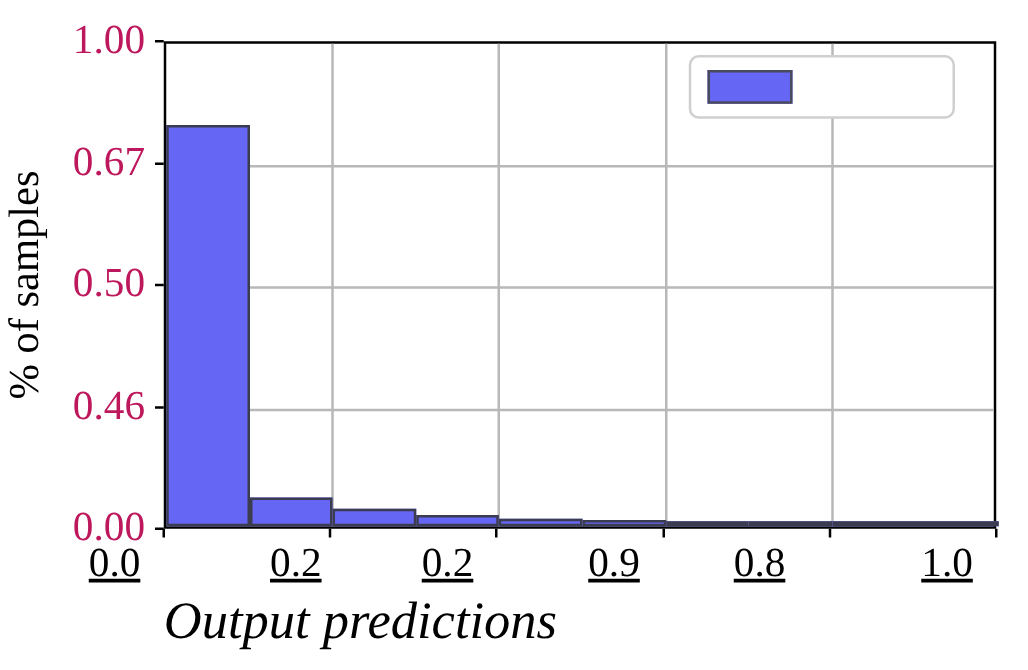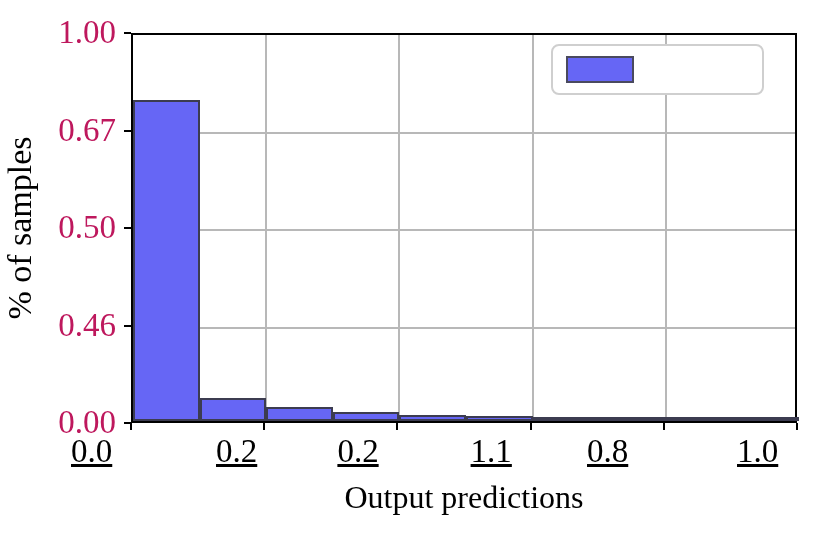--- a/index.html
+++ b/index.html
@@ -96,25 +96,25 @@
     white-space: nowrap;
     text-decoration: underline;
   }
 
   
   #xlabel {
     position: absolute;
     left: 131px;
     top: 477px;
     width: 666px;
-    text-align: center;
-    font-size: 32px;
+    font-size: 42px;
     line-height: 40px;
     color: #000000;
     white-space: nowrap;
+    font-style: italic;
   }
   #ylabel-wrap {
     position: absolute;
     left: -110px;
     top: 208px;
     width: 260px;
     height: 40px;
     transform: rotate(-90deg);
     transform-origin: center center;
   }
@@ -201,21 +201,21 @@
     </div>
 
   <div id="x-ticks">
       <div class="tick-x-mark" style="left: 130px;"></div>
       <div class="tick-x-label" style="left: 71px;">0.0</div>
       <div class="tick-x-mark" style="left: 263.2px;"></div>
       <div class="tick-x-label" style="left: 216px;">0.2</div>
       <div class="tick-x-mark" style="left: 396.4px;"></div>
       <div class="tick-x-label" style="left: 337.4px;">0.2</div>
       <div class="tick-x-mark" style="left: 529.6px;"></div>
-      <div class="tick-x-label" style="left: 470.6px;">1.1</div>
+      <div class="tick-x-label" style="left: 470.6px;">0.9</div>
       <div class="tick-x-mark" style="left: 662.8px;"></div>
       <div class="tick-x-label" style="left: 587px;">0.8</div>
       <div class="tick-x-mark" style="left: 796px;"></div>
       <div class="tick-x-label" style="left: 737px;">1.0</div>
     </div>
 
   <div id="xlabel">Output predictions</div>
   <div id="ylabel-wrap">
     <div id="ylabel">% of samples</div>
   </div>

